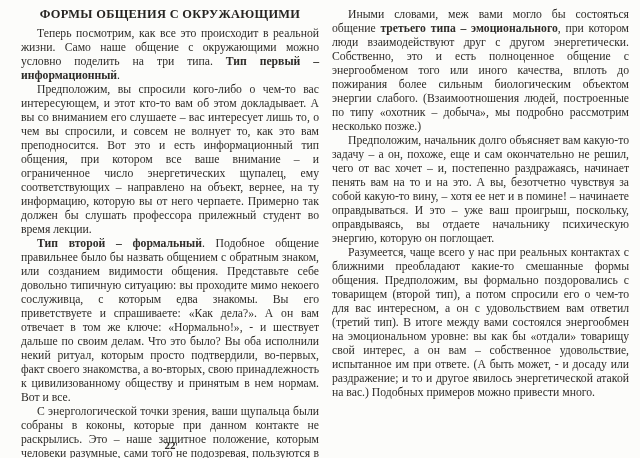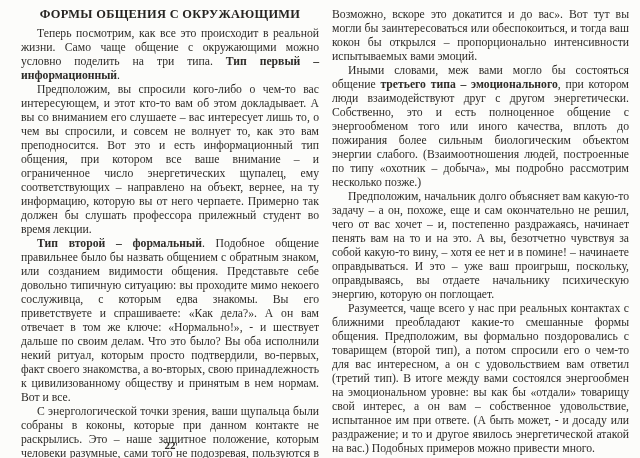--- a/index.html
+++ b/index.html
@@ -56,30 +56,29 @@
   }
 </style>
 </head>
 <body>
 
 <div class="spread">
 
   <div class="page page-left">
     <h1 class="page-title">ФОРМЫ ОБЩЕНИЯ С ОКРУЖАЮЩИМИ</h1>
     <div class="page-body">
-        <p class="para"><span>Теперь посмотрим, как все это происходит в реальной жизни. Само чаще общение с окружающими можно условно поделить на три типа. </span><span class="seg-bold">Тип первый – информационный</span><span>.</span></p>
+        <p class="para"><span>Теперь посмотрим, как все это происходит в реальной жизни. Само наше общение с окружающими можно условно поделить на три типа. </span><span class="seg-bold">Тип первый – информационный</span><span>.</span></p>
         <p class="para"><span>Предположим, вы спросили кого-либо о чем-то вас интересующем, и этот кто-то вам об этом докладывает. А вы со вниманием его слушаете – вас интересует лишь то, о чем вы спросили, и совсем не волнует то, как это вам преподносится. Вот это и есть информационный тип общения, при котором все ваше внимание – и ограниченное число энергетических щупалец, ему соответствующих – направлено на объект, вернее, на ту информацию, которую вы от него черпаете. Примерно так должен бы слушать профессора прилежный студент во время лекции.</span></p>
         <p class="para"><span class="seg-bold">Тип второй – формальный</span><span>. Подобное общение правильнее было бы назвать общением с обратным знаком, или созданием видимости общения. Представьте себе довольно типичную ситуацию: вы проходите мимо некоего сослуживца, с которым едва знакомы. Вы его приветствуете и спрашиваете: «Как дела?». А он вам отвечает в том же ключе: «Нормально!», - и шествует дальше по своим делам. Что это было? Вы оба исполнили некий ритуал, которым просто подтвердили, во-первых, факт своего знакомства, а во-вторых, свою принадлежность к цивилизованному обществу и принятым в нем нормам. Вот и все.</span></p>
         <p class="para"><span>С энергологической точки зрения, ваши щупальца были собраны в коконы, которые при данном контакте не раскрылись. Это – наше защитное положение, которым человеки разумные, сами того не подозревая, пользуются в жизни очень часто. (И хорошо делают!)</span></p>
       </div>
     <div class="page-number">22</div>
   </div>
 
   <div class="page page-right">
     <div class="page-body">
-        <p class="para no-indent"><span>Возможно, вскоре это докатится и до вас». Вот тут вы могли бы заинтересоваться или обеспокоиться, и тогда ваш кокон бы открылся – пропорционально интенсивности испытываемых вами эмоций.</span></p>
         <p class="para"><span>Иными словами, меж вами могло бы состояться общение </span><span class="seg-bold">третьего типа – эмоционального</span><span>, при котором люди взаимодействуют друг с другом энергетически. Собственно, это и есть полноценное общение с энергообменом того или иного качества, вплоть до пожирания более сильным биологическим объектом энергии слабого. (Взаимоотношения людей, построенные по типу «охотник – добыча», мы подробно рассмотрим несколько позже.)</span></p>
         <p class="para"><span>Предположим, начальник долго объясняет вам какую-то задачу – а он, похоже, еще и сам окончательно не решил, чего от вас хочет – и, постепенно раздражаясь, начинает пенять вам на то и на это. А вы, безотчетно чувствуя за собой какую-то вину, – хотя ее нет и в помине! – начинаете оправдываться. И это – уже ваш проигрыш, поскольку, оправдываясь, вы отдаете начальнику психическую энергию, которую он поглощает.</span></p>
         <p class="para"><span>Разумеется, чаще всего у нас при реальных контактах с ближними преобладают какие-то смешанные формы общения. Предположим, вы формально поздоровались с товарищем (второй тип), а потом спросили его о чем-то для вас интересном, а он с удовольствием вам ответил (третий тип). В итоге между вами состоялся энергообмен на эмоциональном уровне: вы как бы «отдали» товарищу свой интерес, а он вам – собственное удовольствие, испытанное им при ответе. (А быть может, - и досаду или раздражение; и то и другое явилось энергетической атакой на вас.) Подобных примеров можно привести много.</span></p>
       </div>
   </div>
 
 </div>
 
 </body></html>

